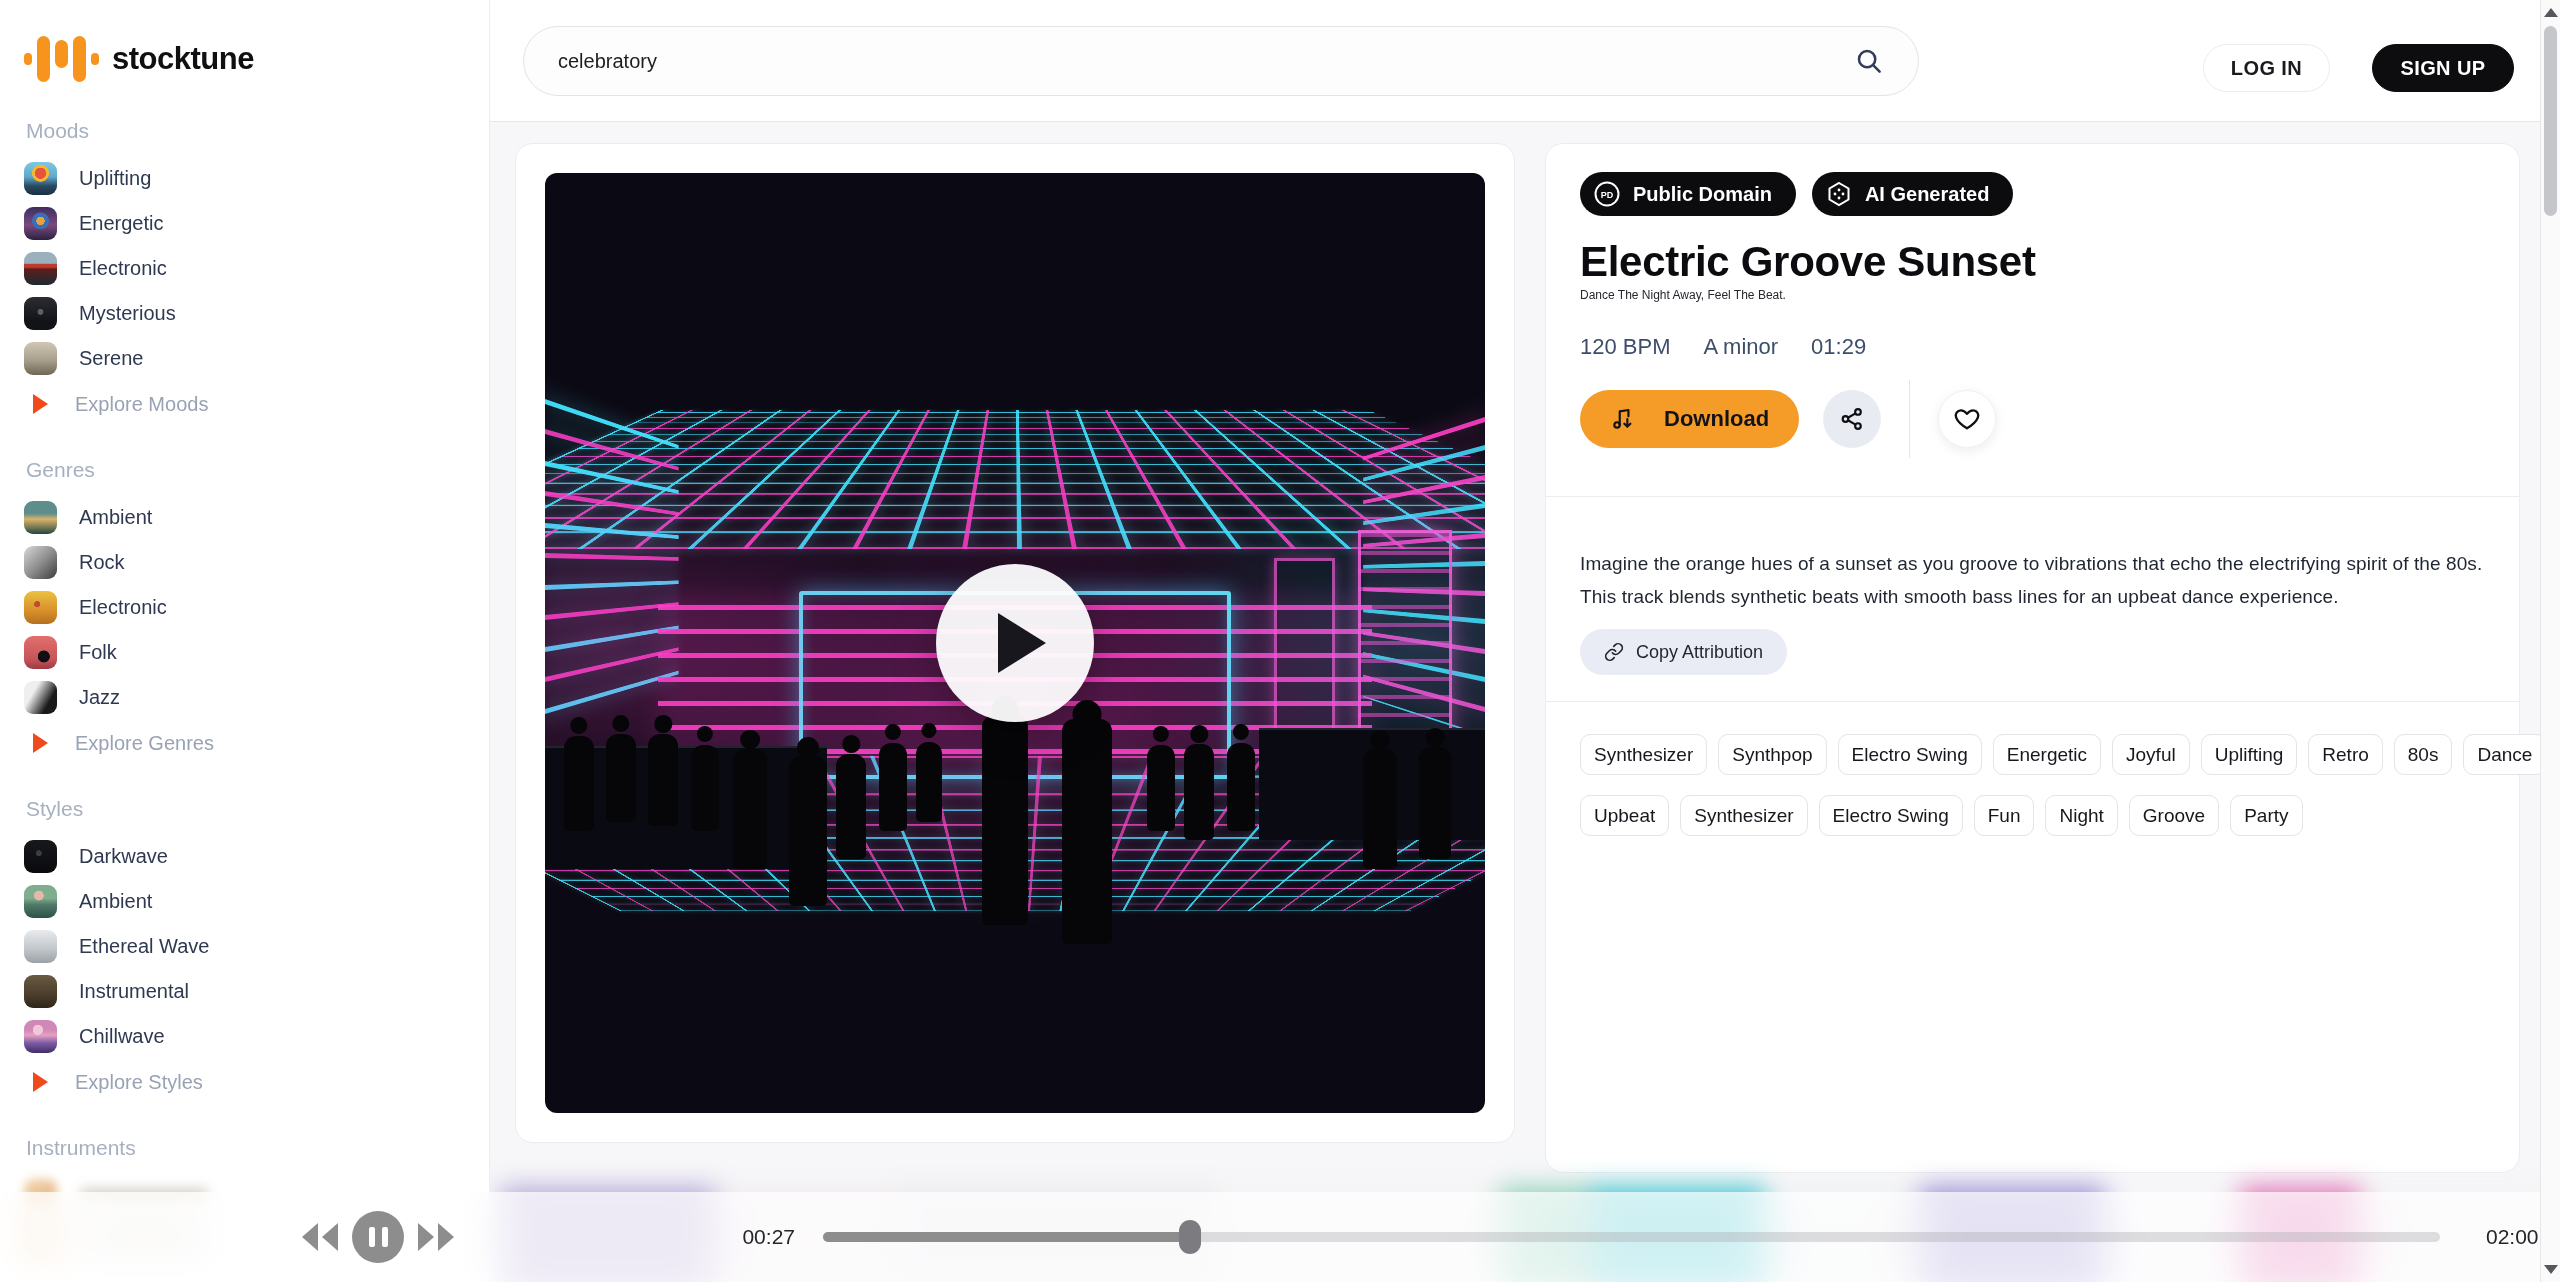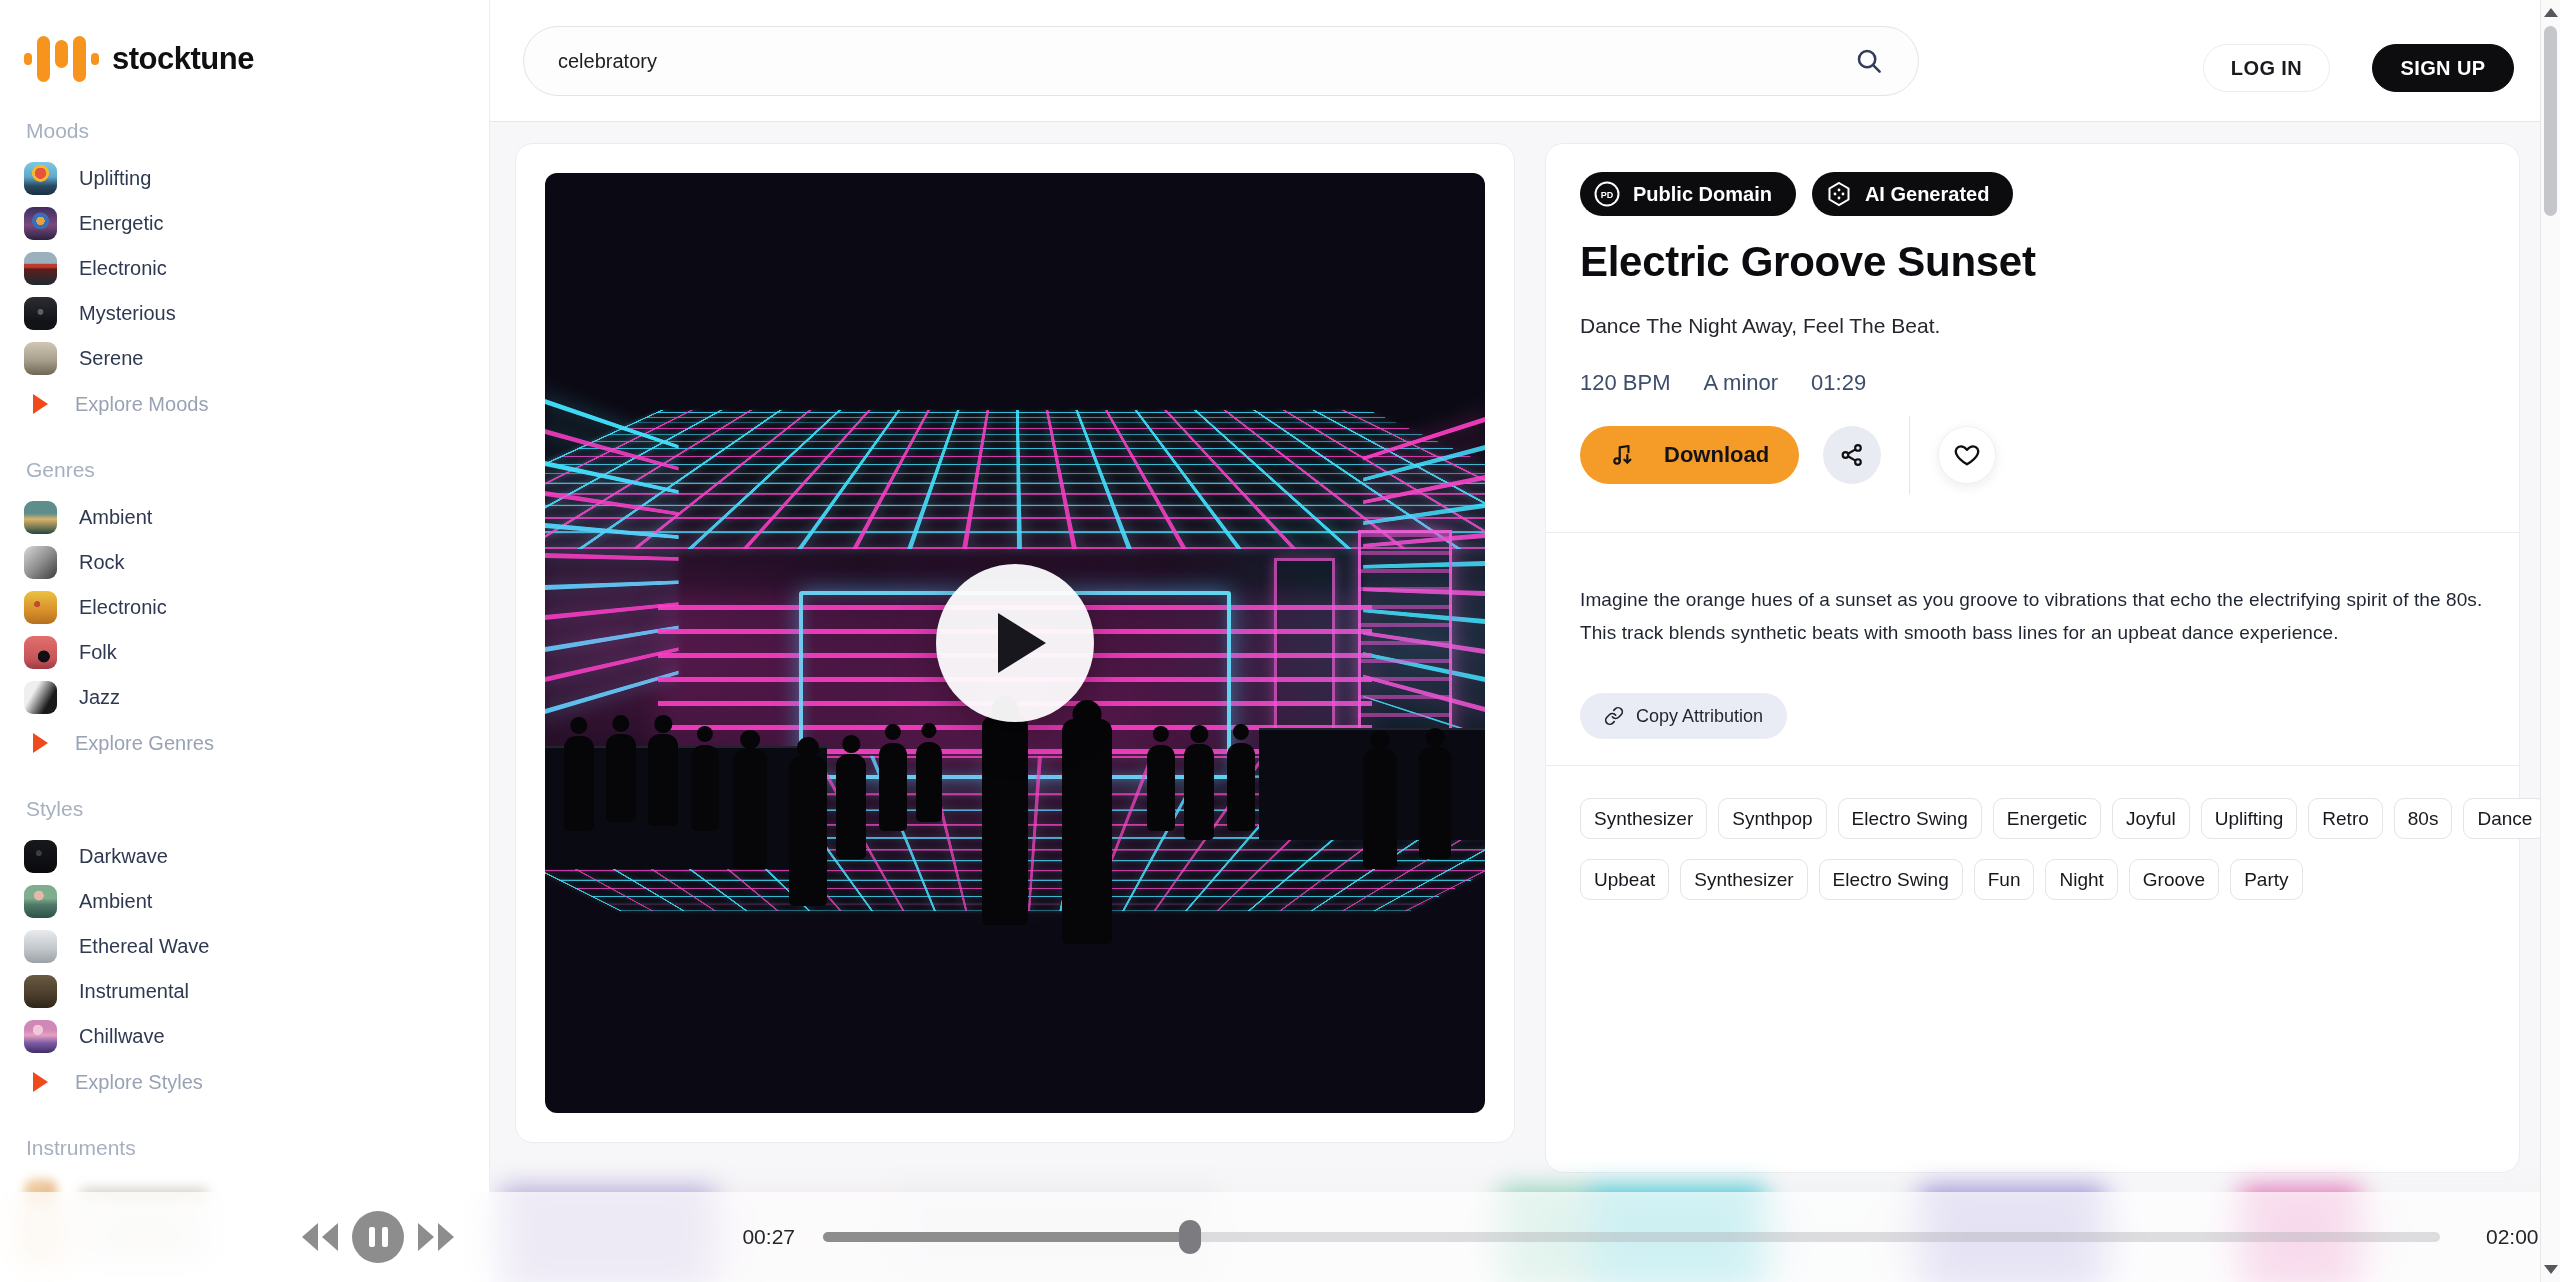--- a/index.html
+++ b/index.html
@@ -63,31 +63,31 @@
 
   
   .main { position:absolute; left:490px; top:122px; width:2050px; height:1160px; }
   .card-art { position:absolute; left:25px; top:21px; width:1000px; height:1000px; background:#fff; border:1px solid #ececf0; border-radius:18px; padding:29px; }
   .card-info { position:absolute; left:1055px; top:21px; width:975px; height:1030px; background:#fff; border:1px solid #ececf0; border-radius:18px; padding:28px 34px; }
 
   .badges { display:flex; gap:16px; }
   .badge { display:flex; align-items:center; gap:12px; height:44px; padding:0 24px 0 13px; background:#0c0c0f; border-radius:22px; color:#fff; font-size:20px; font-weight:700; }
   .badge svg { display:block; }
   .title { margin-top:22px; font-size:42px; font-weight:800; color:#0b0b10; letter-spacing:-0.3px; line-height:48px; }
-  .subtitle { margin-top:28px; font-size:21px; color:#26272e; }
+  .subtitle { margin-top:2px; font-size:12px; color:#26272e; }
   .meta { margin-top:32px; display:flex; gap:33px; font-size:22px; color:#3d4e6b; font-weight:500; }
   .dl-row { margin-top:30px; display:flex; align-items:center; gap:24px; height:58px; }
   .btn-download { display:flex; align-items:center; gap:28px; height:58px; padding:0 30px; background:#F59B28; border:none; border-radius:29px; font-family:inherit; font-size:22px; font-weight:600; color:#131318; cursor:pointer; }
   .btn-round { width:58px; height:58px; border-radius:50%; display:flex; align-items:center; justify-content:center; border:none; cursor:pointer; }
   .btn-share { background:#e9ebf2; }
   .vline { width:1px; height:78px; background:#e4e4e8; margin:0 4px; }
   .btn-fav { background:#fff; border:1px solid #f1f1f4; box-shadow:0 3px 12px rgba(20,20,40,.08); }
   .divider { height:1px; background:#ececf0; margin:48px -34px 0; }
   .desc { margin-top:50px; font-size:19px; line-height:33px; color:#1f2531; letter-spacing:.1px; }
-  .btn-copy { margin-top:44px; display:inline-flex; align-items:center; gap:12px; height:46px; padding:0 24px; background:#e9ecf4; border:none; border-radius:23px; font-family:inherit; font-size:18px; font-weight:500; color:#1f2530; cursor:pointer; }
+  .btn-copy { margin-top:16px; display:inline-flex; align-items:center; gap:12px; height:46px; padding:0 24px; background:#e9ecf4; border:none; border-radius:23px; font-family:inherit; font-size:18px; font-weight:500; color:#1f2530; cursor:pointer; }
   .divider.d2 { margin-top:26px; }
   .tags-row { display:flex; gap:11px; margin-top:32px; }
   .tags-row + .tags-row { margin-top:20px; }
   .tag { height:41px; display:flex; align-items:center; padding:0 13px; background:#fff; border:1px solid #e3e3e8; border-radius:10px; font-size:19px; color:#17181d; white-space:nowrap; cursor:pointer; }
 
   
   .art { position:relative; width:940px; height:940px; border-radius:12px; overflow:hidden; background:#0b0a14; }
   .art > div { position:absolute; }
   .art-ceiling { left:-20%; right:-20%; top:-8%; height:48%; transform:perspective(430px) rotateX(55deg); transform-origin:50% 100%;
     background:

